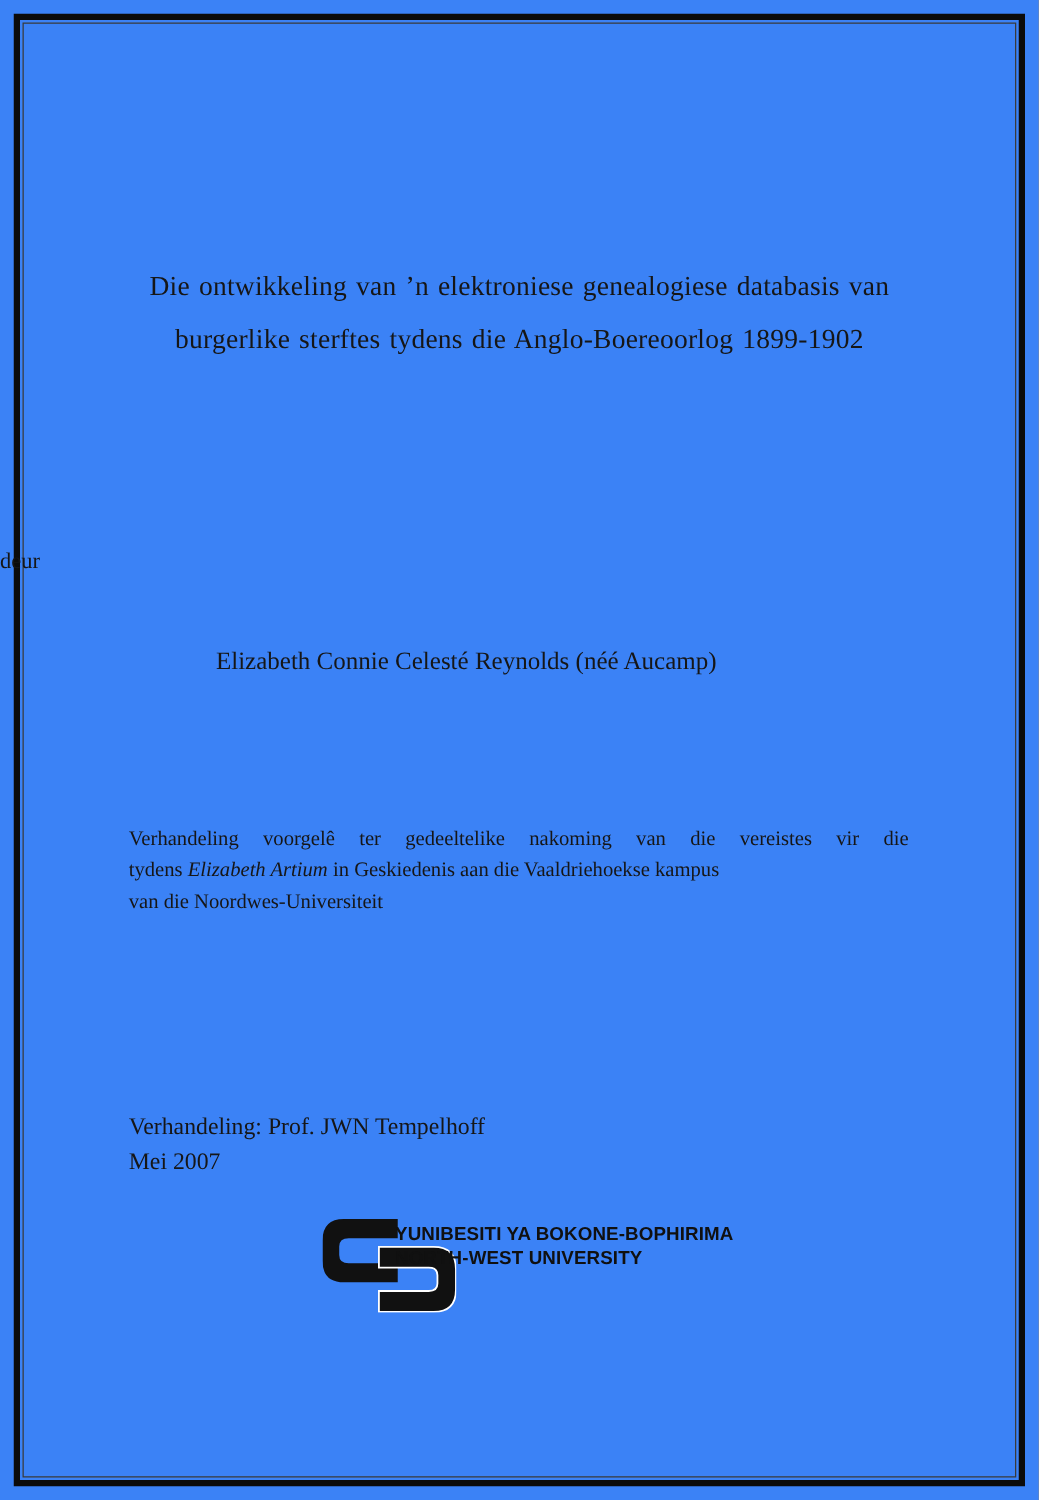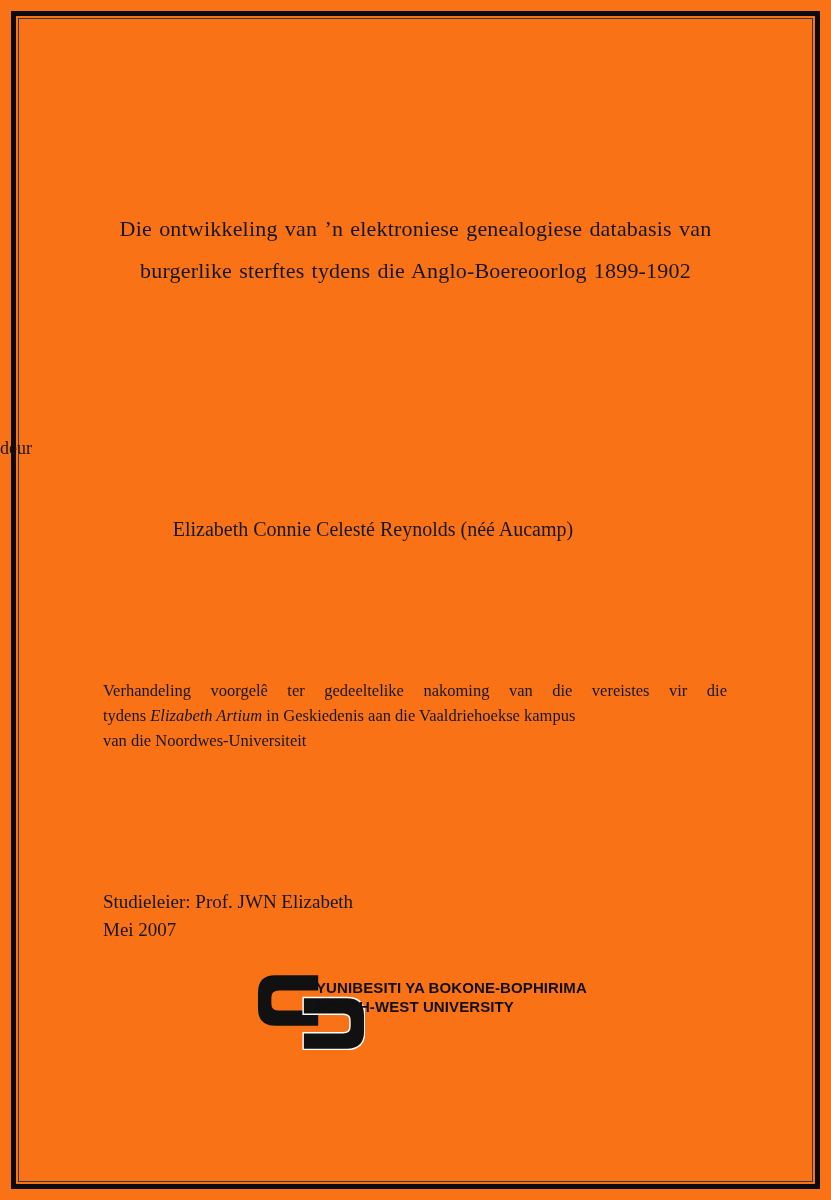--- a/index.html
+++ b/index.html
@@ -5,21 +5,21 @@
   html, body {
     margin: 0;
     padding: 0;
     background: #888;
   }
   .page {
     position: relative;
     width: 831px;
     height: 1200px;
     margin: 0 auto;
-    background: #f97316;
+    background: #3b82f6;
     font-family: "Liberation Serif", serif;
     color: #161616;
     overflow: hidden;
   }
   
   .frame-outer {
     position: absolute;
     inset: 11px;
     border: 5px solid #0b0b0b;
   }
@@ -61,21 +61,20 @@
     position: absolute;
     top: 658px;
     left: 103px;
     width: 624px;
     font-size: 16.5px;
     line-height: 25px;
   }
   .statement .justified {
     text-align: justify;
     text-align-last: justify;
-    margin-top: 20px;
   }
   .supervisor-block {
     position: absolute;
     top: 888px;
     left: 103px;
     font-size: 19px;
     line-height: 28px;
   }
   .logo {
     position: absolute;
@@ -125,21 +124,21 @@
 
   <div class="author">Elizabeth Connie Celesté Reynolds (néé Aucamp)</div>
 
   <div class="statement">
     <div class="justified">Verhandeling voorgelê ter gedeeltelike nakoming van die vereistes vir die</div>
     <div><span>tydens </span><span class="italic">Elizabeth Artium</span><span> in Geskiedenis aan die Vaaldriehoekse kampus</span></div>
     <div>van die Noordwes-Universiteit</div>
   </div>
 
   <div class="supervisor-block">
-    <div>Studieleier: Prof. JWN Elizabeth</div>
+    <div>Verhandeling: Prof. JWN Tempelhoff</div>
     <div>Mei 2007</div>
   </div>
 
   <div class="logo">
     <svg class="logo-mark" viewBox="0 0 112 78" xmlns="http://www.w3.org/2000/svg" aria-hidden="true">
       <path fill="#111111" d="M63,0 L18,0 Q0,0 0,18 L0,35 Q0,53 18,53 L63,53 L63,37 L22,37 Q14,37 14,30 L14,23 Q14,16 22,16 L63,16 Z"></path>
       <path fill="#111111" stroke="#ffffff" stroke-width="3" paint-order="stroke" transform="rotate(180 55.5 38.5)" d="M63,0 L18,0 Q0,0 0,18 L0,35 Q0,53 18,53 L63,53 L63,37 L22,37 Q14,37 14,30 L14,23 Q14,16 22,16 L63,16 Z"></path>
     </svg>
     <div class="logo-text">
       <div>YUNIBESITI YA BOKONE-BOPHIRIMA</div>

